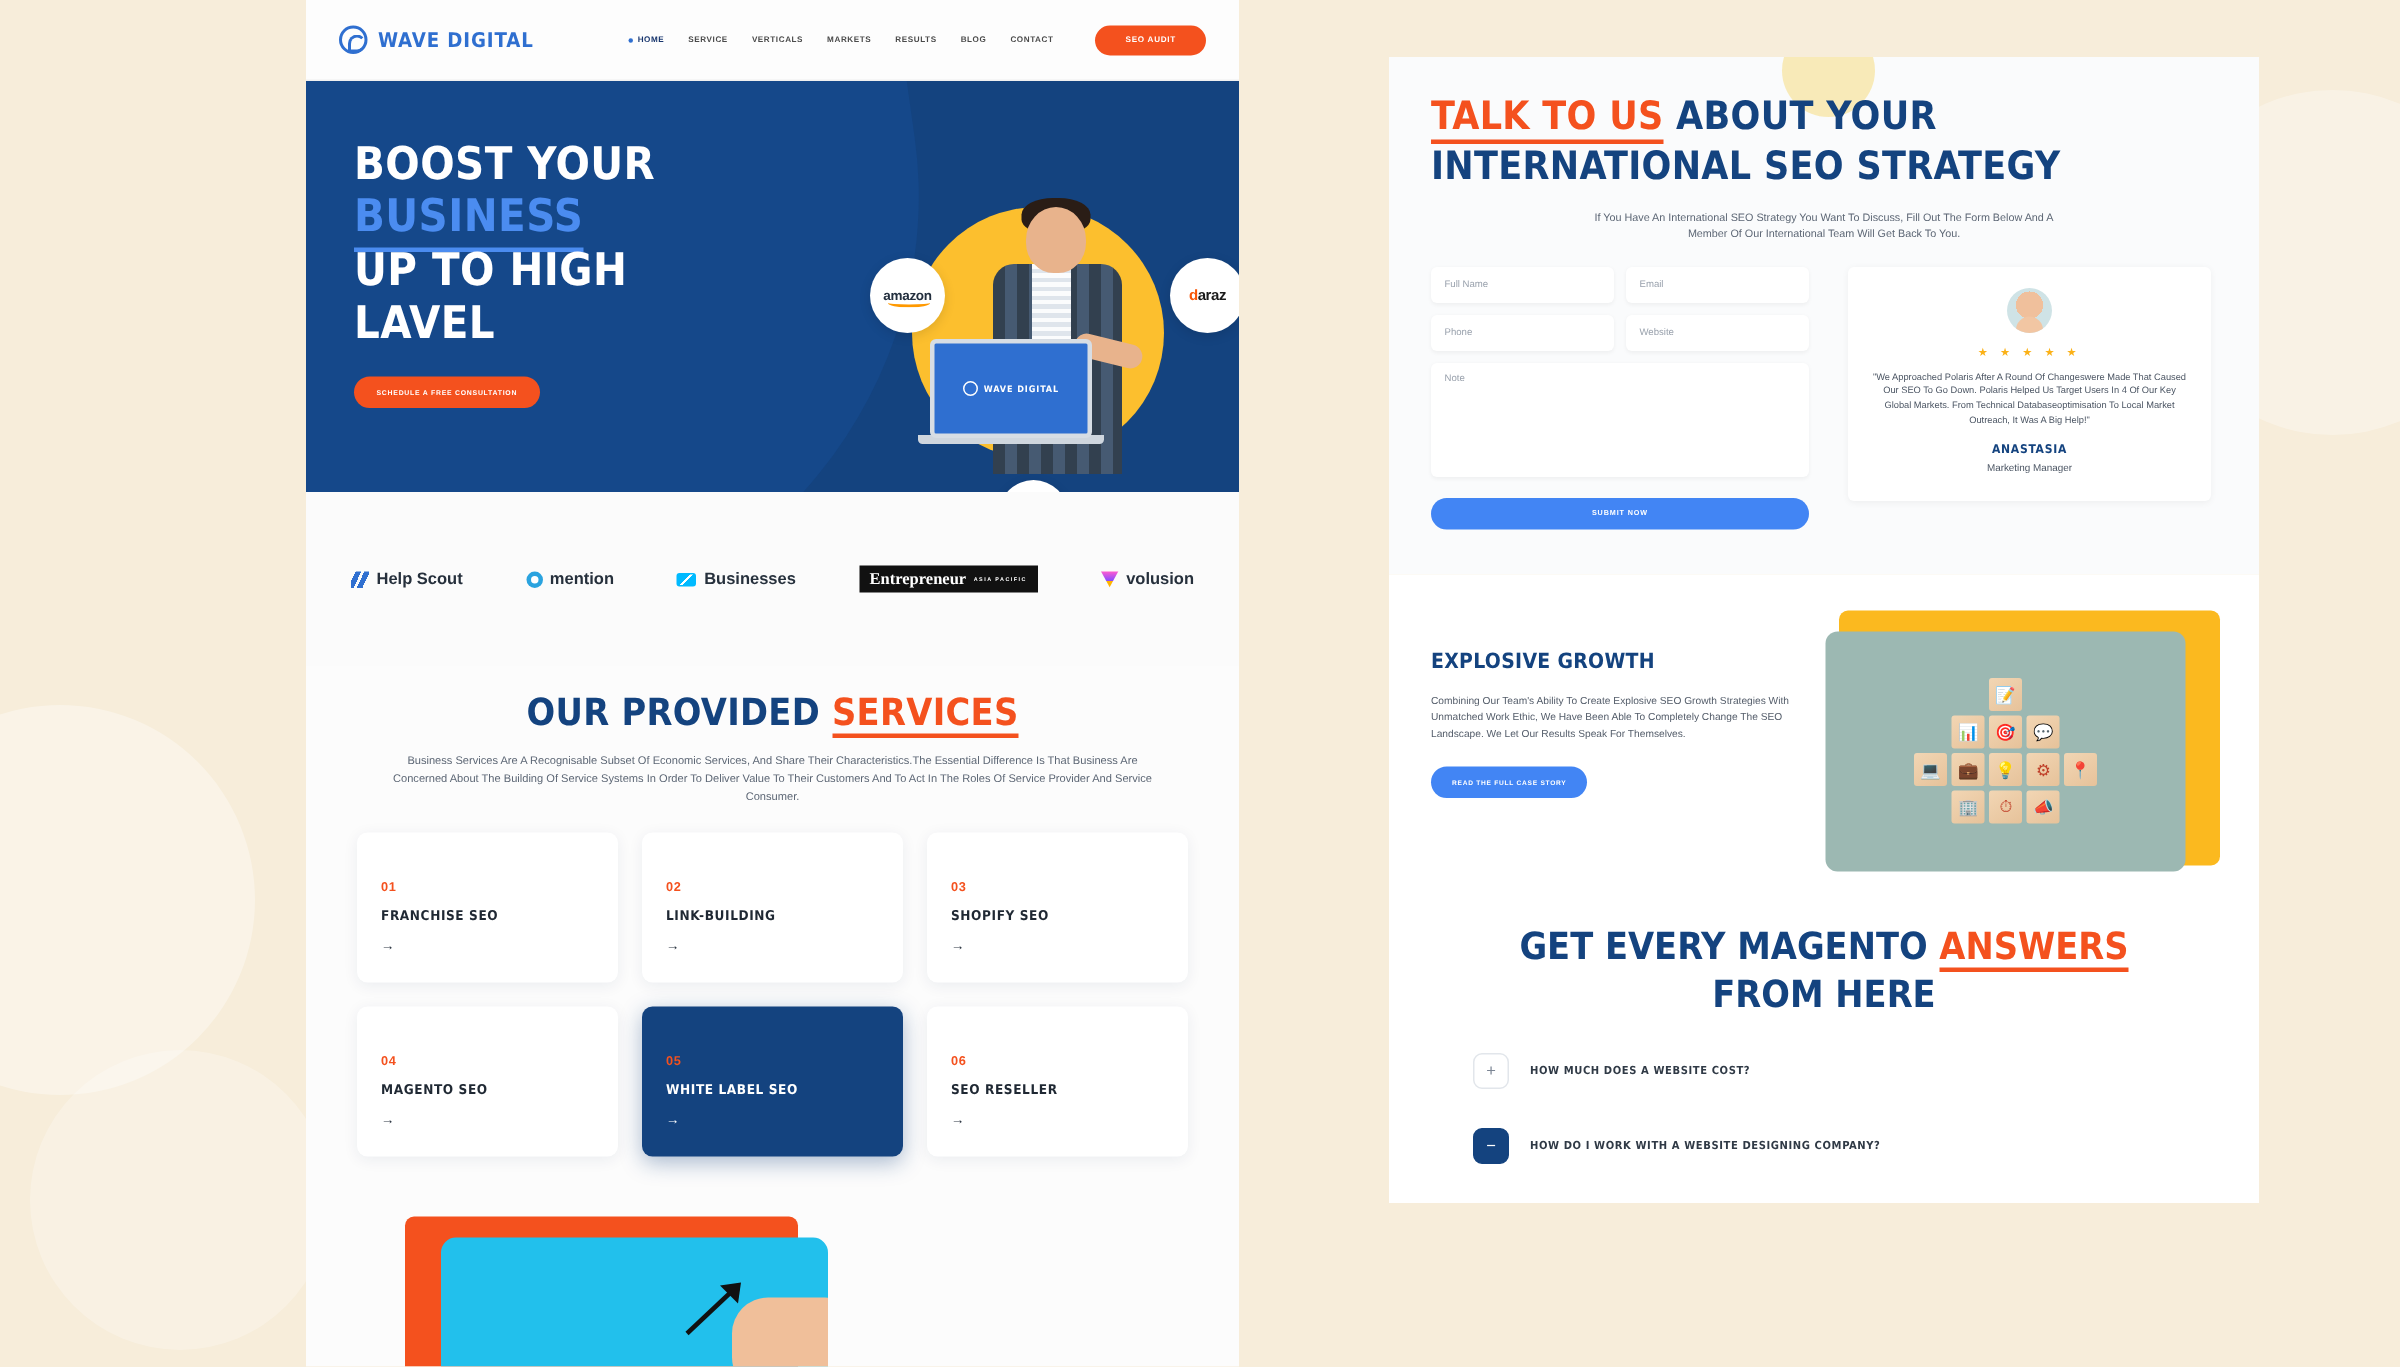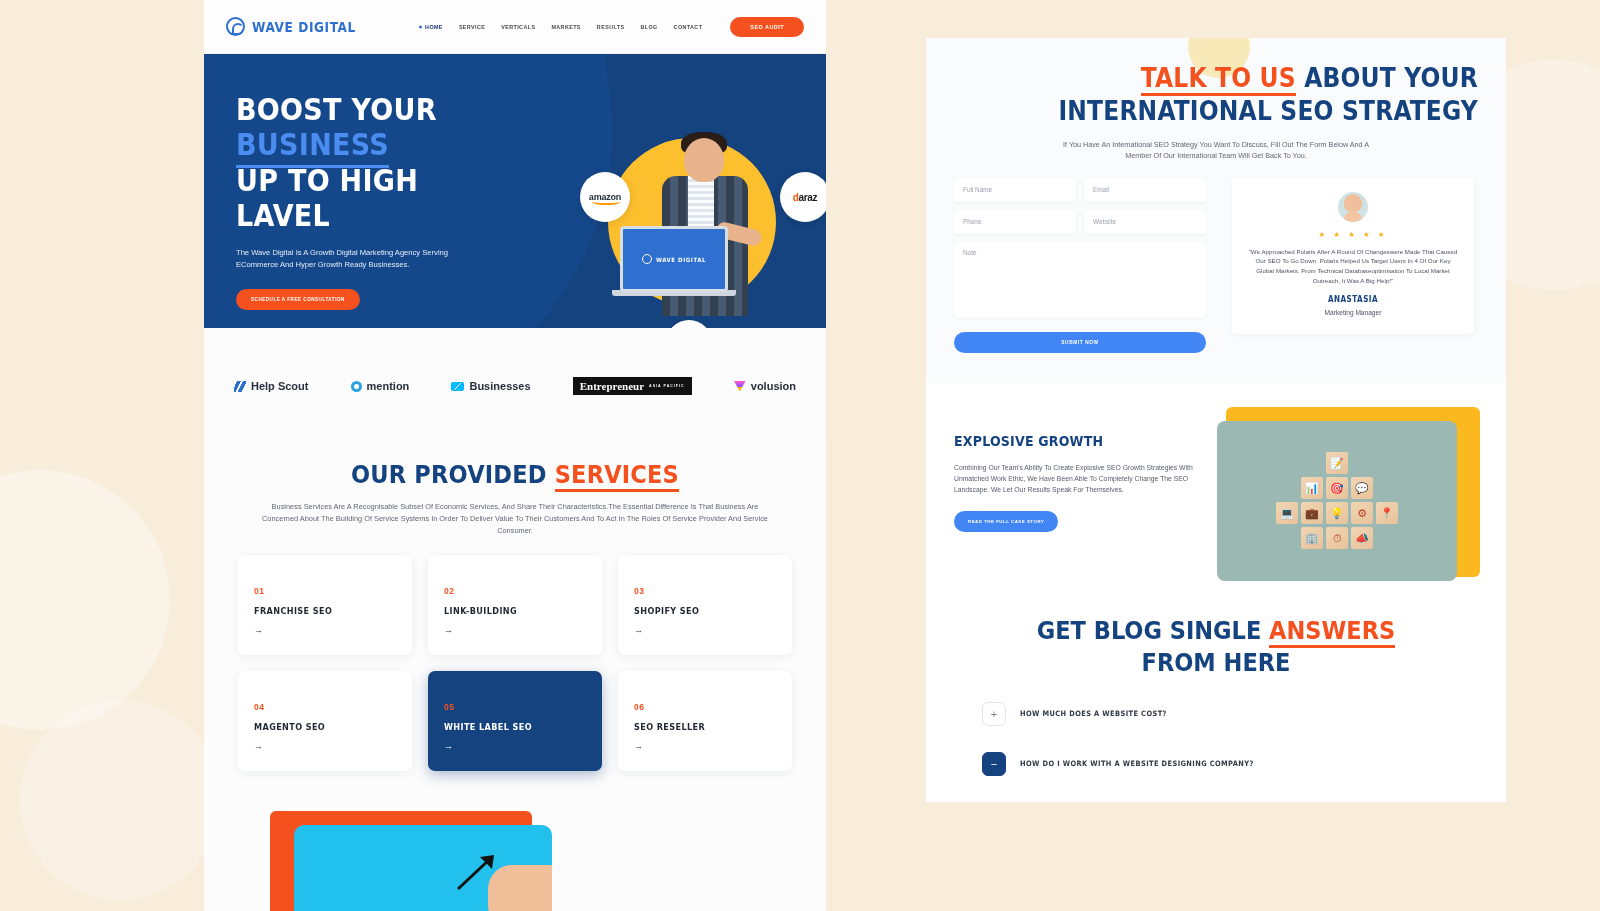--- a/index.html
+++ b/index.html
@@ -148,21 +148,21 @@
     font-family:"DejaVu Sans Condensed","Liberation Sans",sans-serif;
     font-size:26px; font-weight:800; color:#14437f; letter-spacing:.2px; line-height:1.1;
   }
   .succ-title .or { color:#f4511e; border-bottom:3px solid #f4511e; }
 
   
   .panel-right { position:absolute; left: 926px; top: 38px; width: 580px; height: 873px; }
   .pr-sec { background:#fafbfc; padding: 24px 28px 30px; position:relative; overflow:hidden;}
   .yellow-dot { position:absolute; left:262px; top:-22px; width:62px; height:62px; border-radius:50%; background:#f7e08a; opacity:.6;}
   .pr-title {
-    position:relative; text-align:right; font-family:"DejaVu Sans Condensed","Liberation Sans",sans-serif;
+    position:relative; text-align:left; font-family:"DejaVu Sans Condensed","Liberation Sans",sans-serif;
     font-size:26px; line-height:1.28; font-weight:800; color:#14437f; letter-spacing:.2px;
   }
   .pr-title .or { color:#f4511e; border-bottom:3px solid #f4511e; }
   .pr-sub { margin: 10px auto 0; max-width: 330px; text-align:center; font-size:7.2px; line-height:1.6; color:#5d6775;}
 
   .form-wrap { margin-top: 16px; display:flex; gap: 26px; align-items:flex-start;}
   .form-col { width: 252px; }
   .row { display:flex; gap: 8px; margin-bottom: 8px;}
   .fld {
     flex:1; background:#fff; border-radius:4px; height:24px; display:flex; align-items:center;
@@ -259,21 +259,20 @@
       <button class="nav-cta">SEO AUDIT</button>
     </div>
   </div>
 
   <div class="hero">
     <div class="hero-inner">
       <h1>
         <span>BOOST YOUR </span><span class="hl">BUSINESS</span><br>
         <span>UP TO HIGH LAVEL</span>
       </h1>
-      <p>The Wave Digital Is A Growth Digital Marketing Agency Serving ECommerce And Hyper Growth Ready Businesses.</p>
       <button class="hero-btn">SCHEDULE A FREE CONSULTATION</button>
     </div>
 
     <div class="hero-art">
       <div class="hero-circle"></div>
       <div class="person">
         <div class="torso"></div>
         <div class="shirt-inner"></div>
         <div class="hair"></div>
         <div class="head"></div>
@@ -442,21 +441,21 @@
             <div class="blk">⏱</div>
             <div class="blk">📣</div>
             <div class="blk empty"></div>
           </div>
         </div>
       </div>
     </div>
 
     <div class="faq">
       <div class="faq-title">
-        <span>GET BLOG SINGLE </span><span class="or">ANSWERS</span><br>
+        <span>GET EVERY MAGENTO </span><span class="or">ANSWERS</span><br>
         <span>FROM HERE</span>
       </div>
       <div class="faq-list">
         <div class="faq-item">
           <div class="faq-ico">+</div>
           <div class="faq-q">HOW MUCH DOES A WEBSITE COST?</div>
         </div>
         <div class="faq-item">
           <div class="faq-ico on">−</div>
           <div class="faq-q">HOW DO I WORK WITH A WEBSITE DESIGNING COMPANY?</div>

